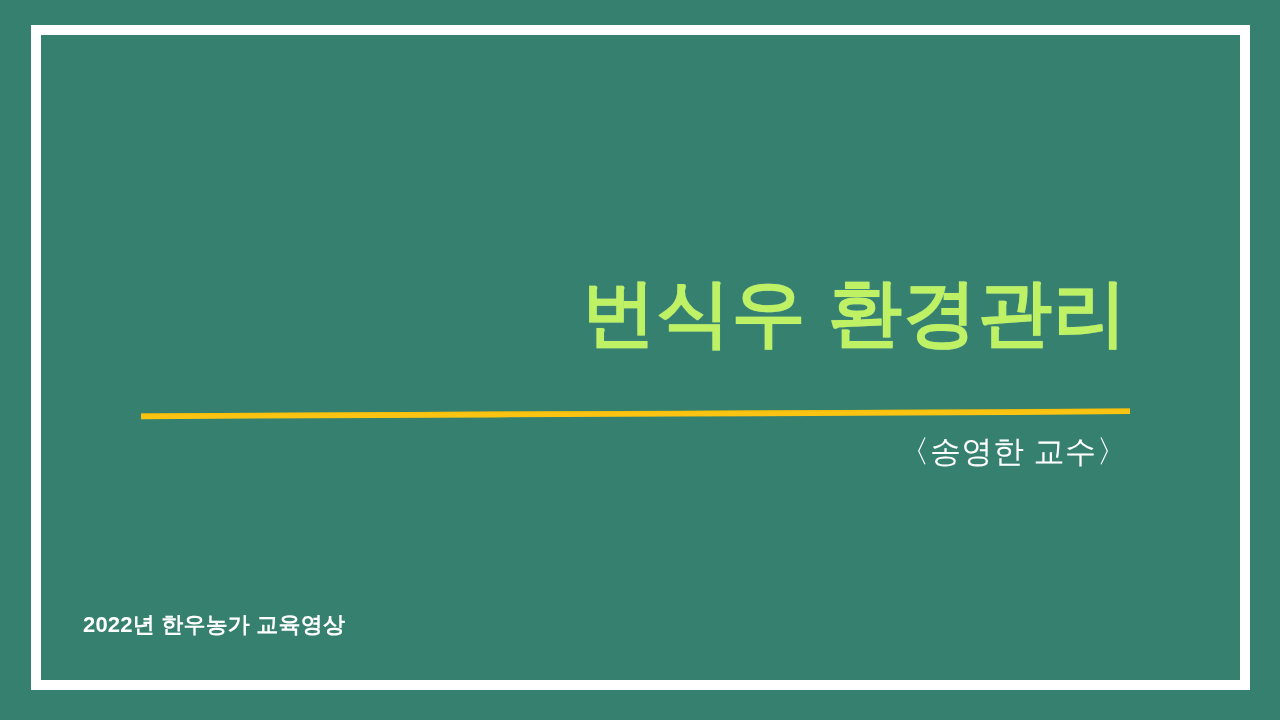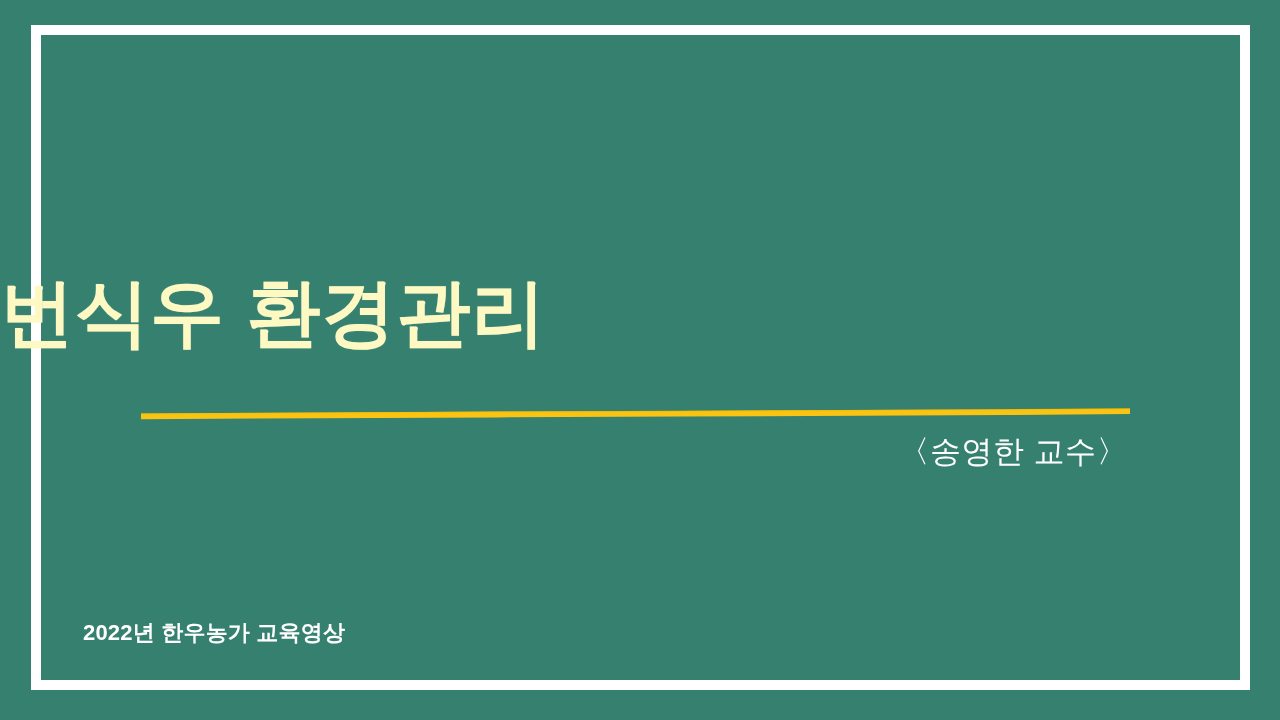--- a/index.html
+++ b/index.html
@@ -32,22 +32,22 @@
     border: 10px solid #ffffff;
     pointer-events: none;
   }
 
   
   #slide-title {
     position: absolute;
     left: 0;
     top: 272px;
     width: 1128px;
-    text-align: left;
-    color: #fef9c3;
+    text-align: right;
+    color: #bef264;
     font-size: 74px;
     font-weight: bold;
     letter-spacing: 1px;
     line-height: 1.12;
     white-space: nowrap;
     text-shadow: 0 0 1px rgba(255,255,255,0.35);
   }
 
   
   #divider-wrap {
@@ -78,21 +78,20 @@
   
   #slide-footer {
     position: absolute;
     left: 83px;
     top: 610px;
     color: #ffffff;
     font-size: 22px;
     font-weight: bold;
     letter-spacing: 0.2px;
     white-space: nowrap;
-    margin-top: 8px;
   }
 </style>
 </head>
 <body>
 
 <div id="slide">
 
   <div id="frame-border"></div>
 
   <div id="slide-title">번식우 환경관리</div>

